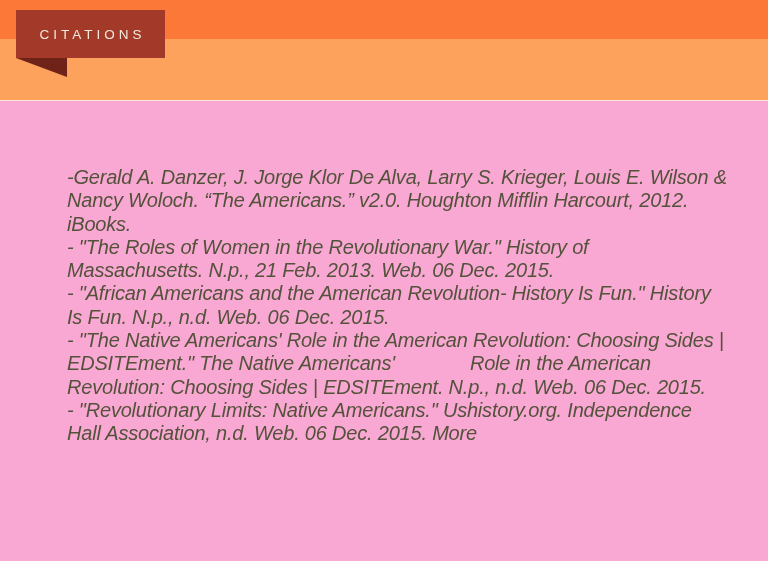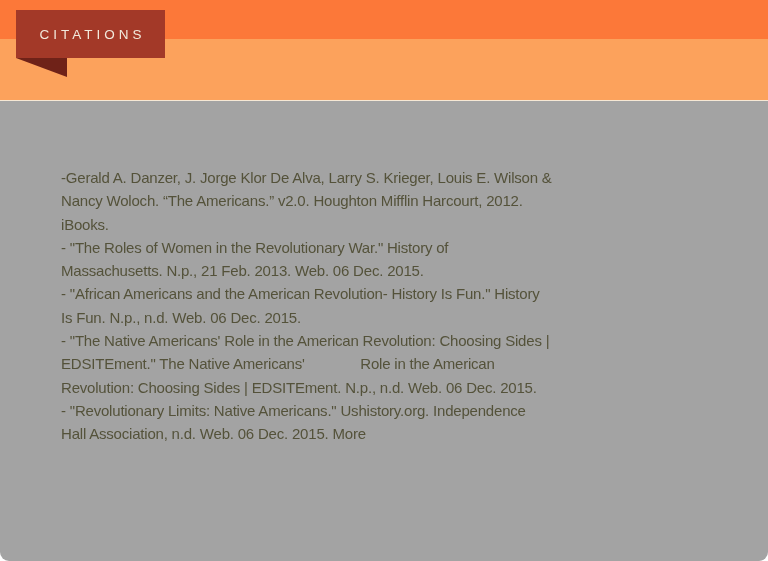--- a/index.html
+++ b/index.html
@@ -14,22 +14,21 @@
   html, body { width: 768px; height: 561px; }
   body {
     font-family: "Liberation Sans", sans-serif;
     background: #ffffff;
     overflow: hidden;
   }
   .slide {
     position: relative;
     width: 768px;
     height: 561px;
-    background: #a3a3a3;
-    border-radius: 9px;
+    background: #f9a8d4;
   }
   .band {
     position: absolute;
     left: 0;
     width: 768px;
   }
   .band-top {
     top: 0;
     height: 39px;
     background: var(--band-top);
@@ -65,28 +64,29 @@
     left: 16px;
     top: 58px;
     width: 51px;
     height: 19px;
     background: var(--badge-tail);
     clip-path: polygon(0 0, 100% 0, 100% 100%);
     z-index: 2;
   }
   .citations {
     position: absolute;
-    left: 61px;
+    left: 67px;
     top: 166px;
     width: 660px;
     color: var(--body-text);
-    font-size: 15px;
+    font-size: 20px;
     line-height: 23.3px;
     letter-spacing: -0.2px;
     white-space: pre-wrap;
+    font-style: italic;
   }
 </style>
 </head>
 <body>
 
 <div class="slide">
   <div class="band band-top"></div>
   <div class="band band-bottom"></div>
 
   <div class="badge">

